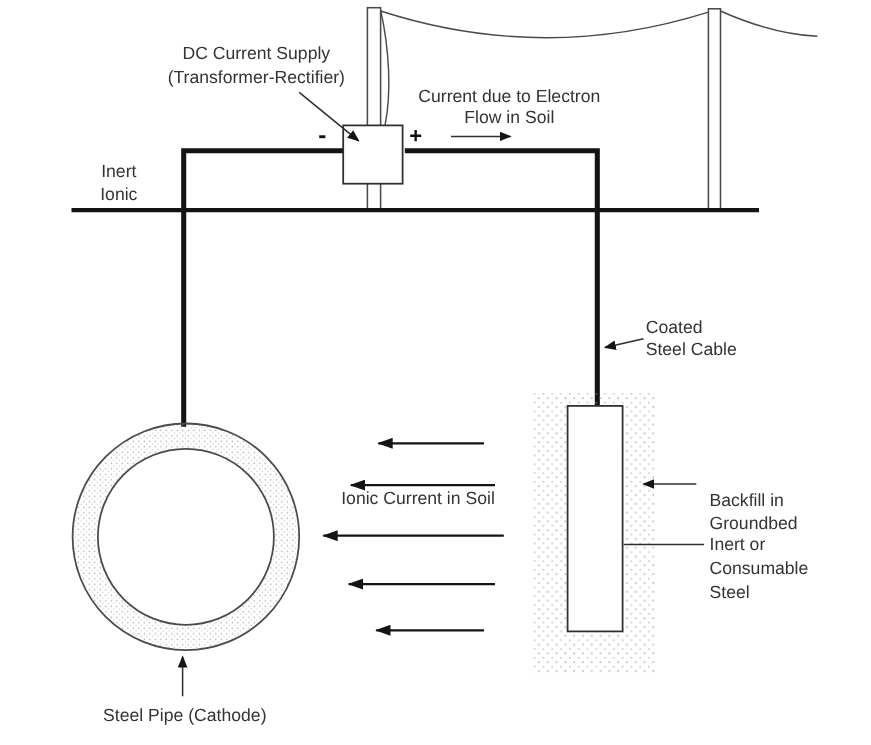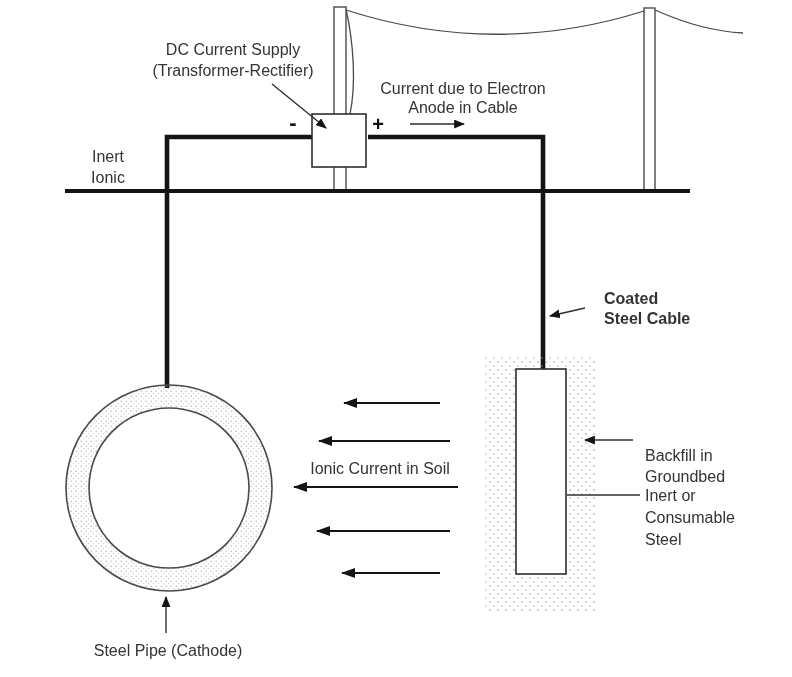--- a/index.html
+++ b/index.html
@@ -96,44 +96,44 @@
     <line x1="166" y1="633" x2="166" y2="597" class="ptr" marker-end="url(#ah-small)"></line>
   </svg>
 
   <div class="lbl center" style="left:140px; top:39px; width:186px; line-height:21px;">
     <span>DC Current Supply</span>
     <span>(Transformer-Rectifier)</span>
   </div>
 
   <div class="lbl center" style="left:372px; top:79px; width:182px; line-height:19px;">
     <span>Current due to Electron</span>
-    <span>Anode in Cable</span>
+    <span>Flow in Soil</span>
   </div>
 
   <div class="sign" style="left:284px; top:110px; width:18px; font-size:22px; line-height:26px;">-</div>
   <div class="sign" style="left:369px; top:112px; width:18px; font-size:20px; line-height:24px;">+</div>
 
   <div class="lbl center" style="left:68px; top:146px; width:80px; line-height:21px;">
     <span>Inert</span>
     <span>Ionic</span>
   </div>
 
-  <div class="lbl left" style="left:604px; top:289px; line-height:20px;font-weight:bold;">
+  <div class="lbl left" style="left:587px; top:289px; line-height:20px;">
     <span>Coated</span>
     <span>Steel Cable</span>
   </div>
 
   <div class="lbl left" style="left:645px; top:445px; line-height:21px;">
     <span>Backfill in</span>
     <span>Groundbed</span>
   </div>
 
   <div class="lbl left" style="left:645px; top:485px; line-height:22px;">
     <span>Inert or</span>
     <span>Consumable</span>
     <span>Steel</span>
   </div>
 
-  <div class="lbl center" style="left:302px; top:459px; width:156px;">Ionic Current in Soil</div>
+  <div class="lbl center" style="left:302px; top:444px; width:156px;">Ionic Current in Soil</div>
 
   <div class="lbl center" style="left:84px; top:641px; width:168px;">Steel Pipe (Cathode)</div>
 
 </div>
 
 </body></html>

